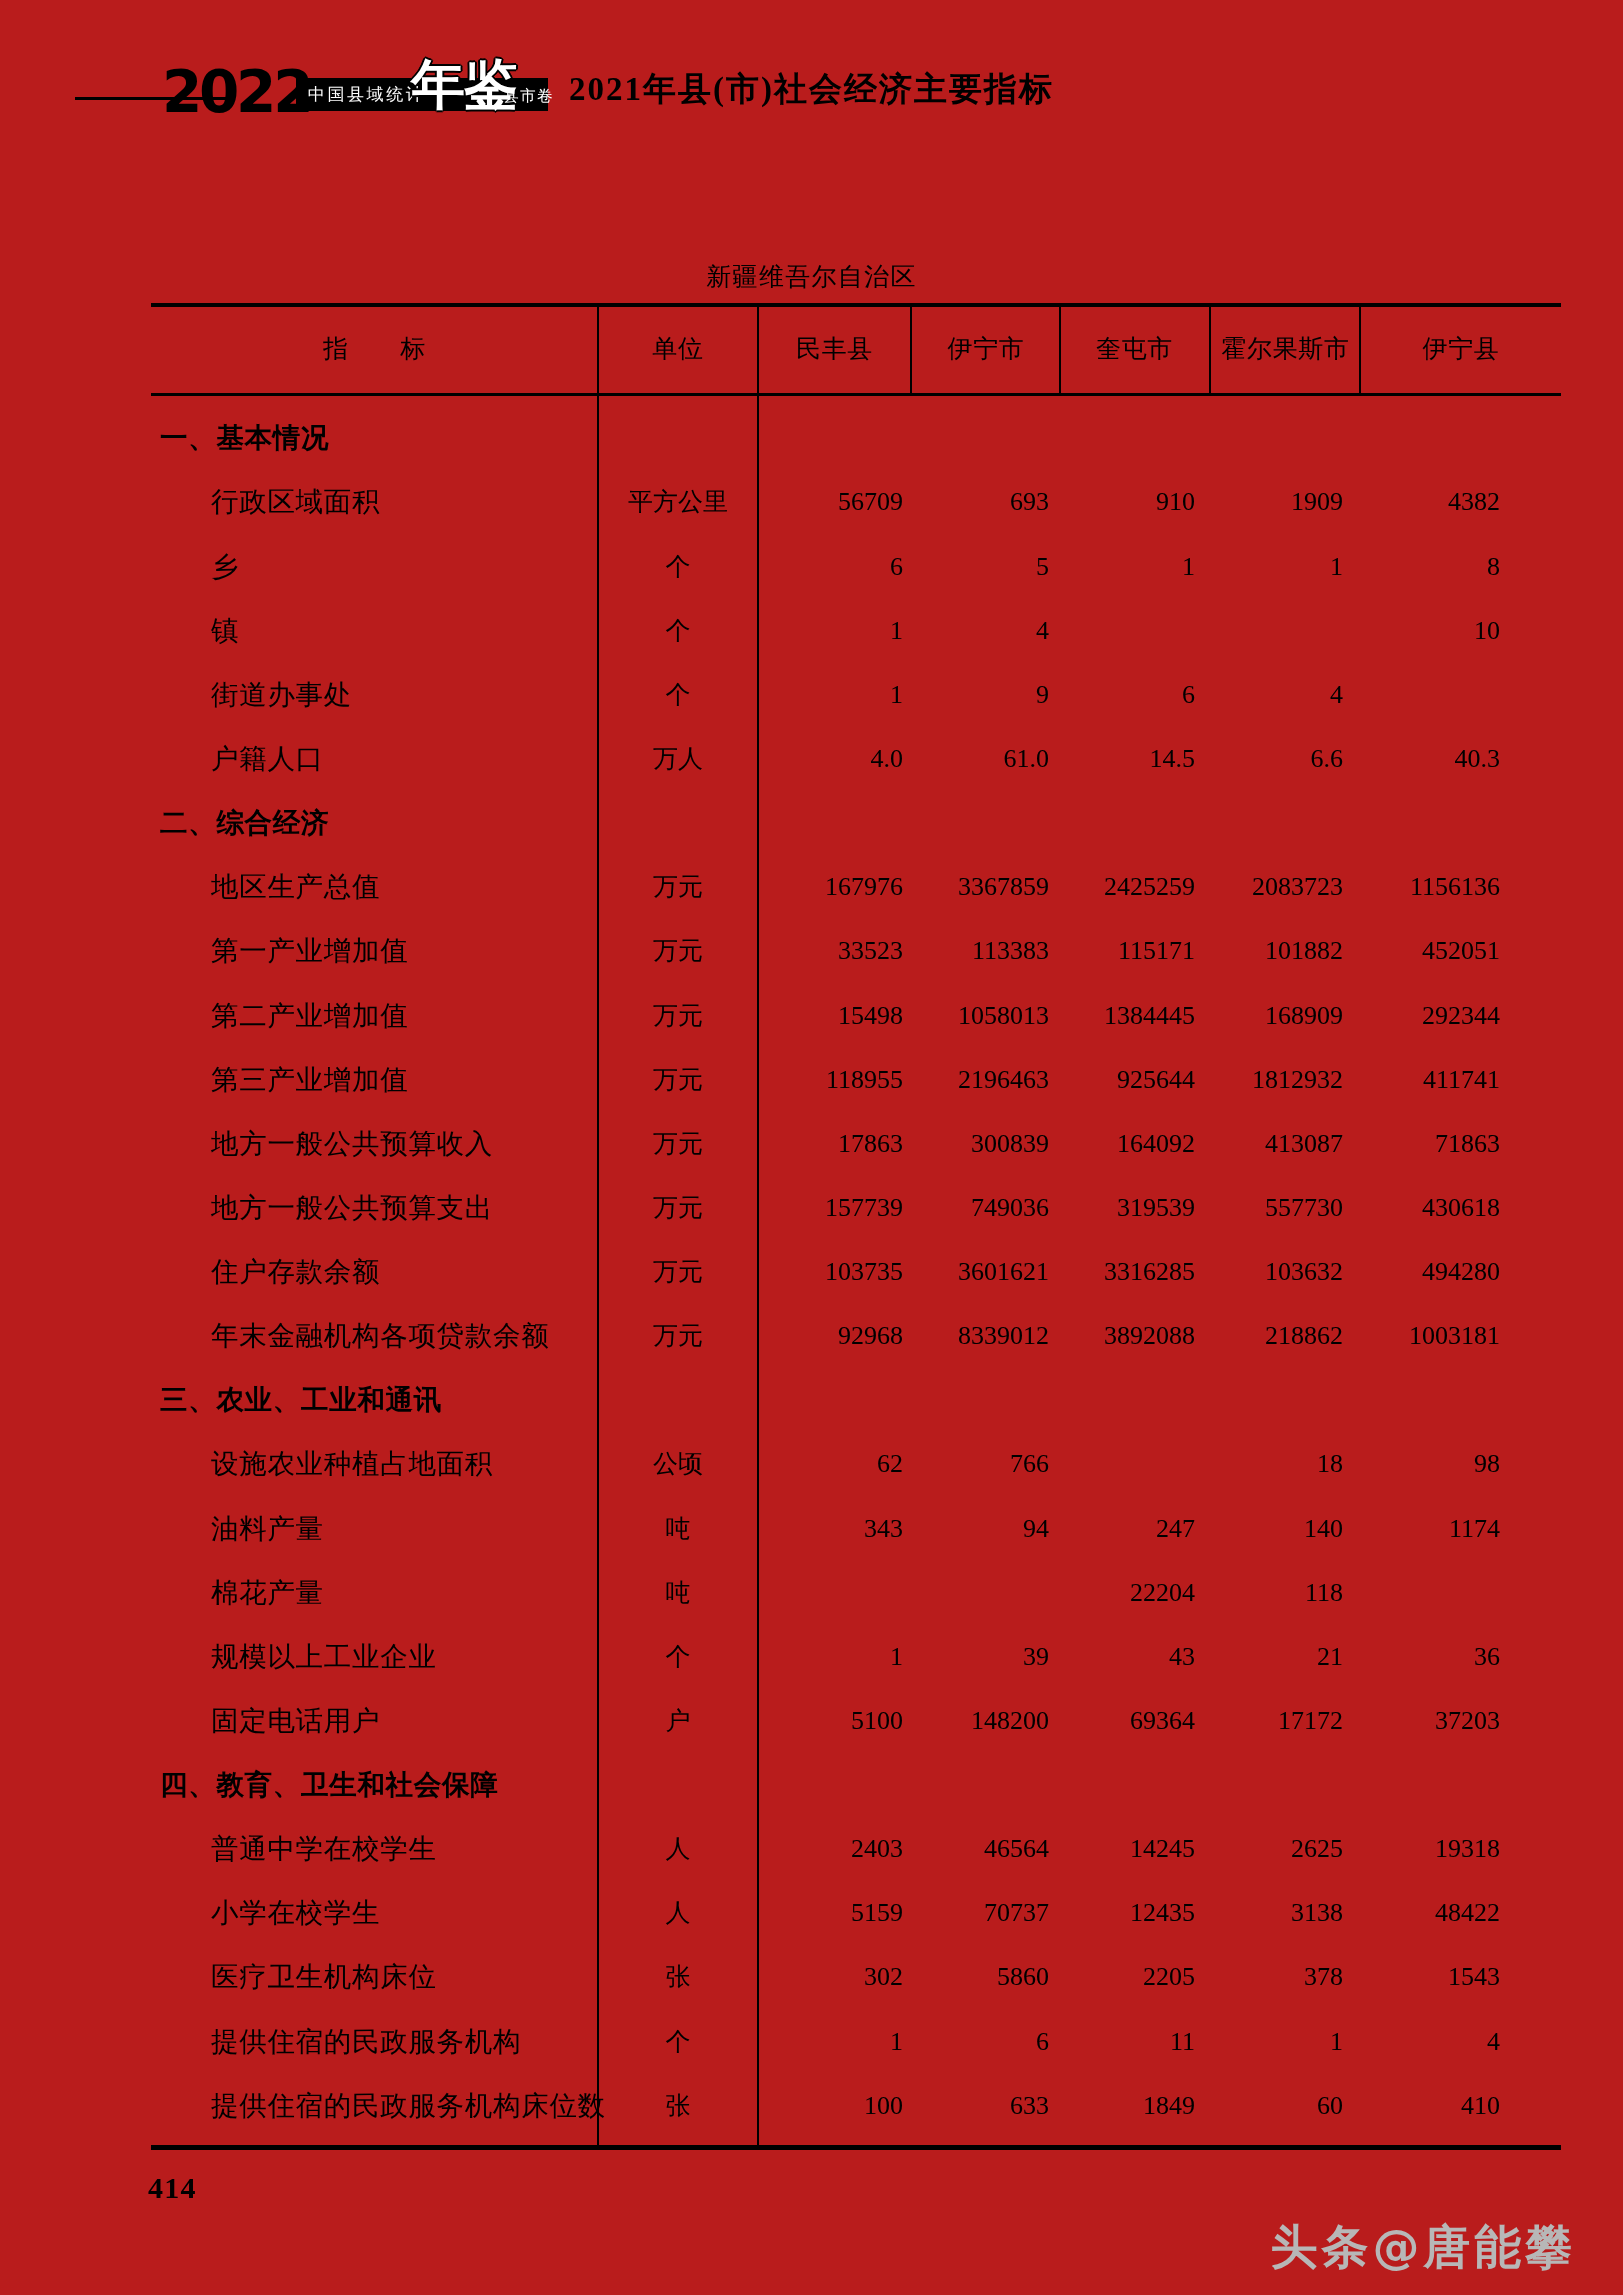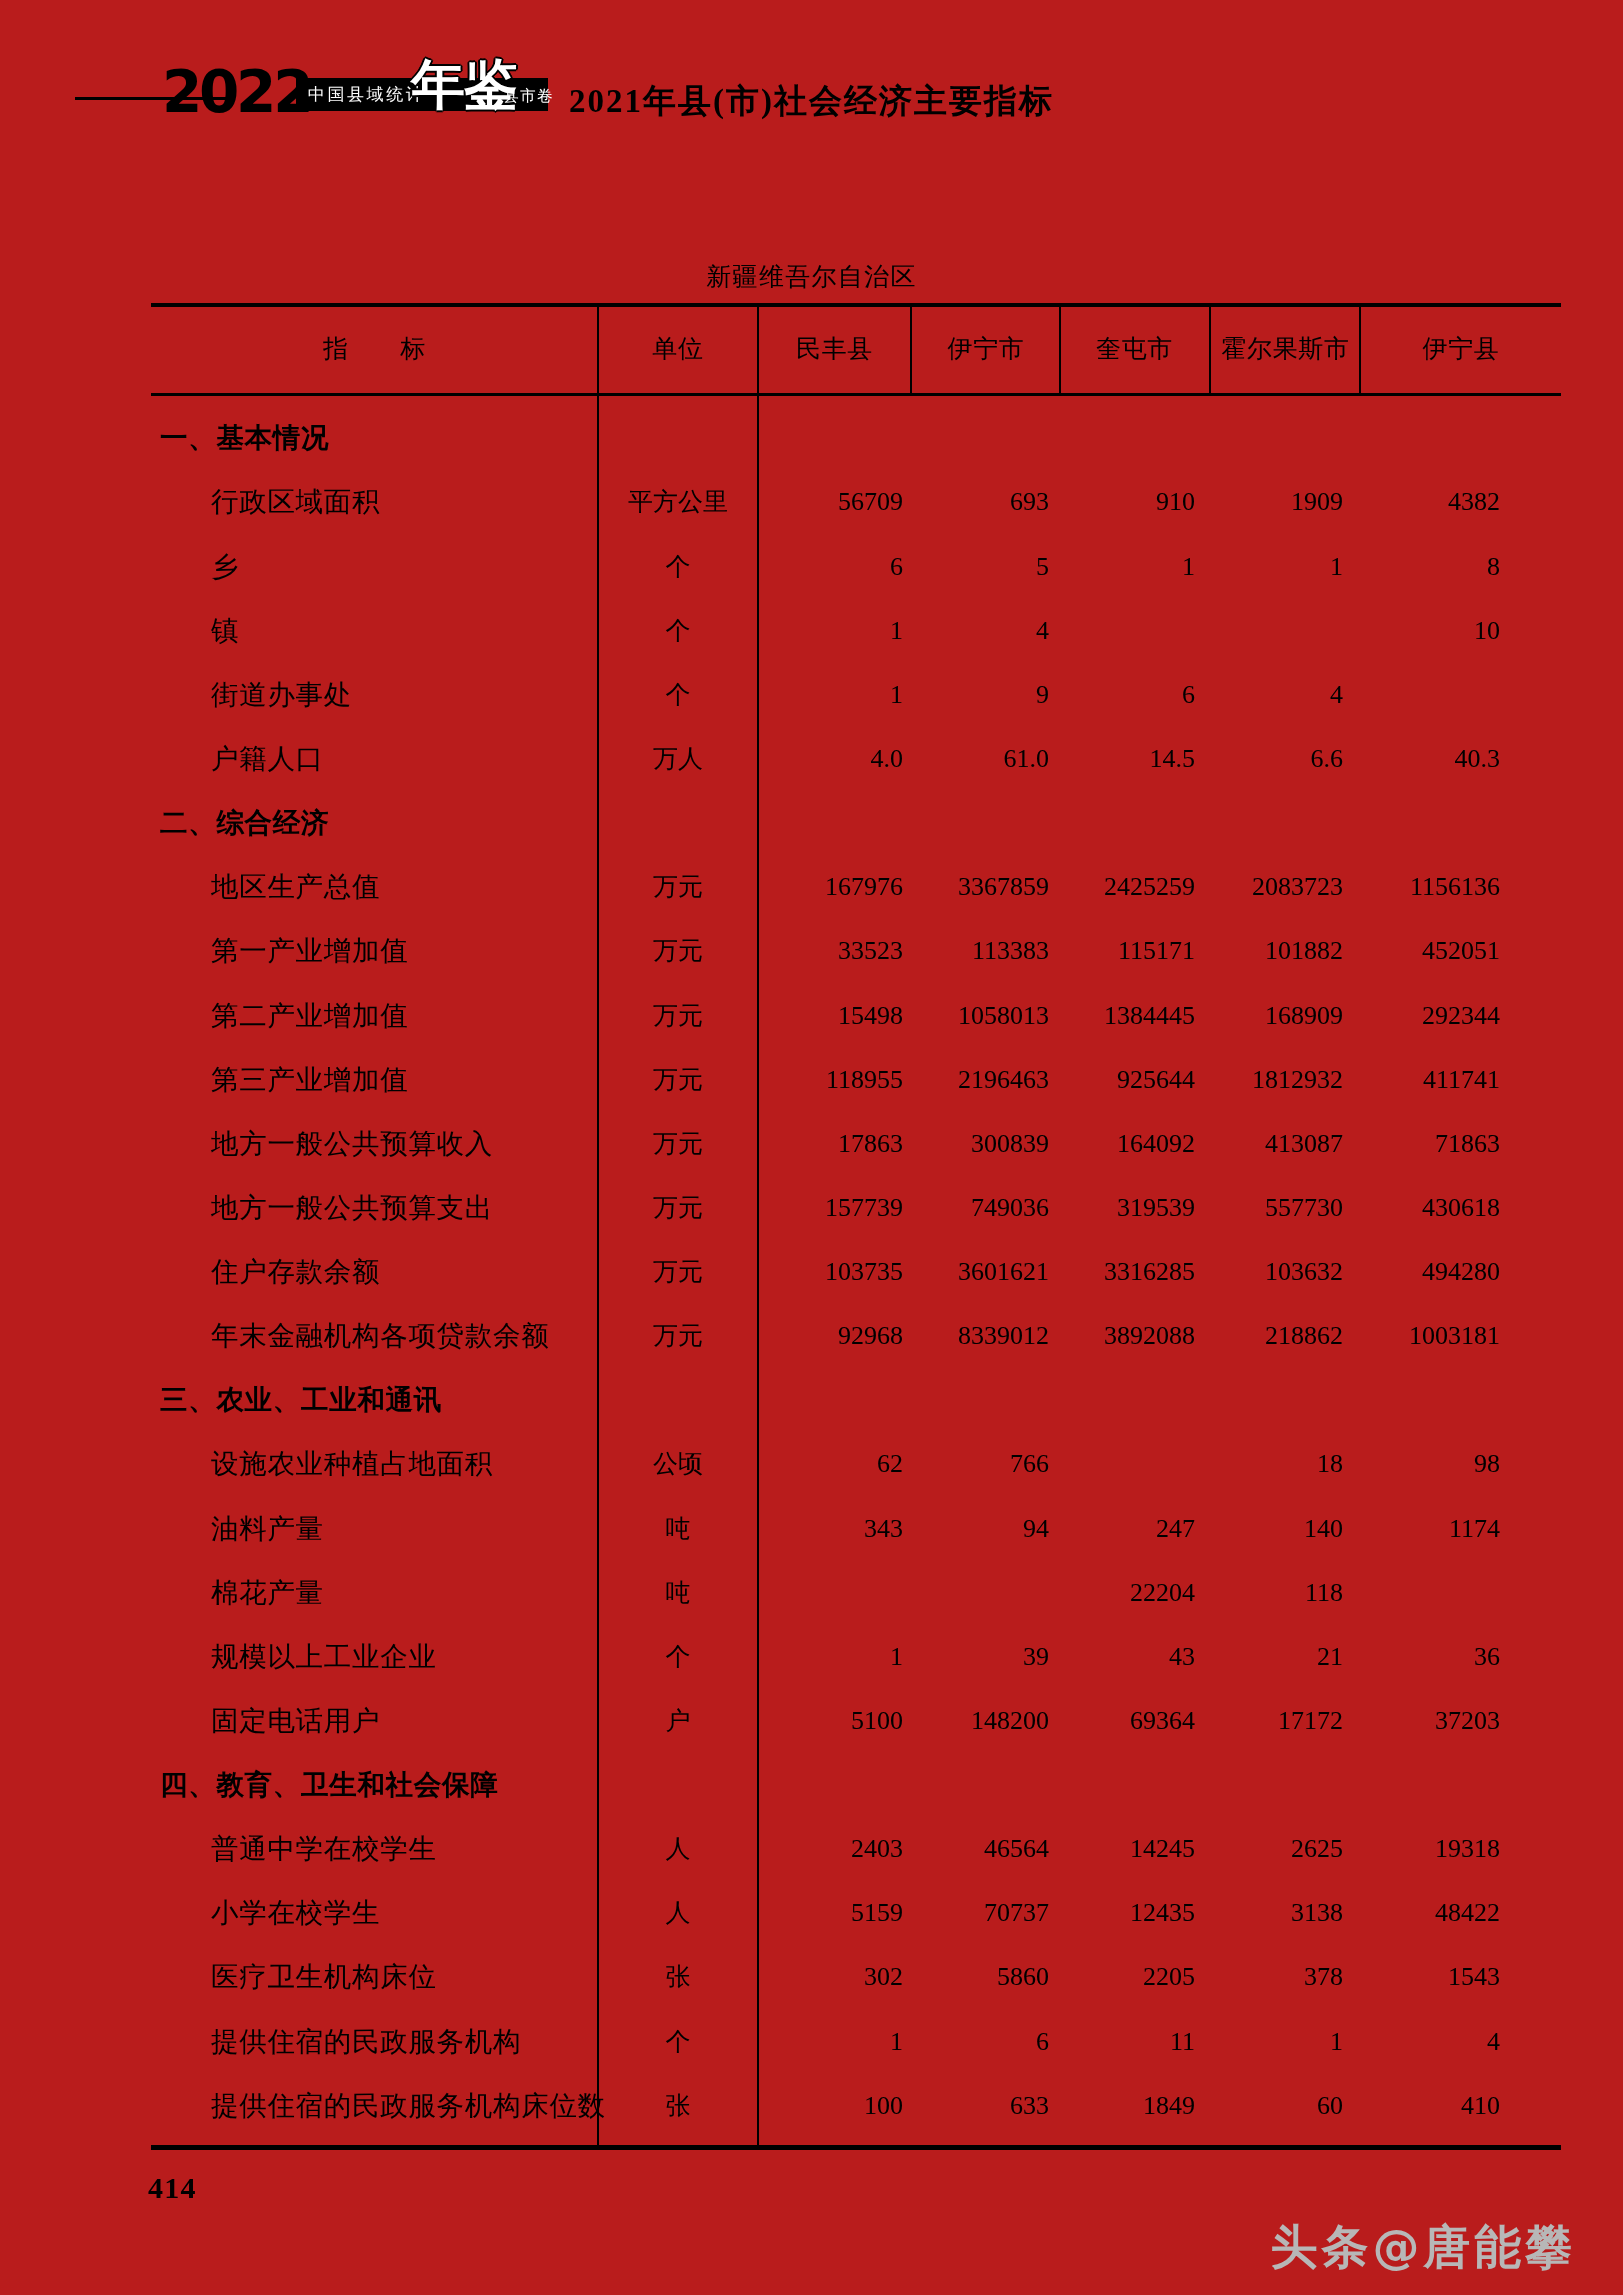--- a/index.html
+++ b/index.html
@@ -26,21 +26,21 @@
     color:#fff;letter-spacing:-1.3px;
     text-shadow:-2px 0 #000,2px 0 #000,0 -2px #000,0 2px #000,-1.3px -1.3px #000,1.3px 1.3px #000,-1.3px 1.3px #000,1.3px -1.3px #000;
   }
   #logo-volume{
     position:absolute;left:503px;top:86px;color:#fff;font-size:15.7px;letter-spacing:1.3px;
     font-family:"Liberation Sans","DejaVu Sans",sans-serif;filter:blur(0.7px);
   }
   
   #doc-title{
     position:absolute;left:0;top:67px;width:100%;text-align:center;
-    font-size:33px;font-weight:700;letter-spacing:2px;margin-top:12px;
+    font-size:33px;font-weight:700;letter-spacing:2px;
   }
   #region-subtitle{
     position:absolute;left:0;top:260px;width:100%;text-align:center;
     font-size:25px;letter-spacing:1.3px;
   }
   
   .hrule{position:absolute;background:#000;}
   #rule-top{left:151px;top:303px;width:1410px;height:3.9px;}
   #rule-head{left:151px;top:393px;width:1410px;height:3.3px;}
   #rule-bottom{left:151px;top:2145px;width:1410px;height:4.6px;}

